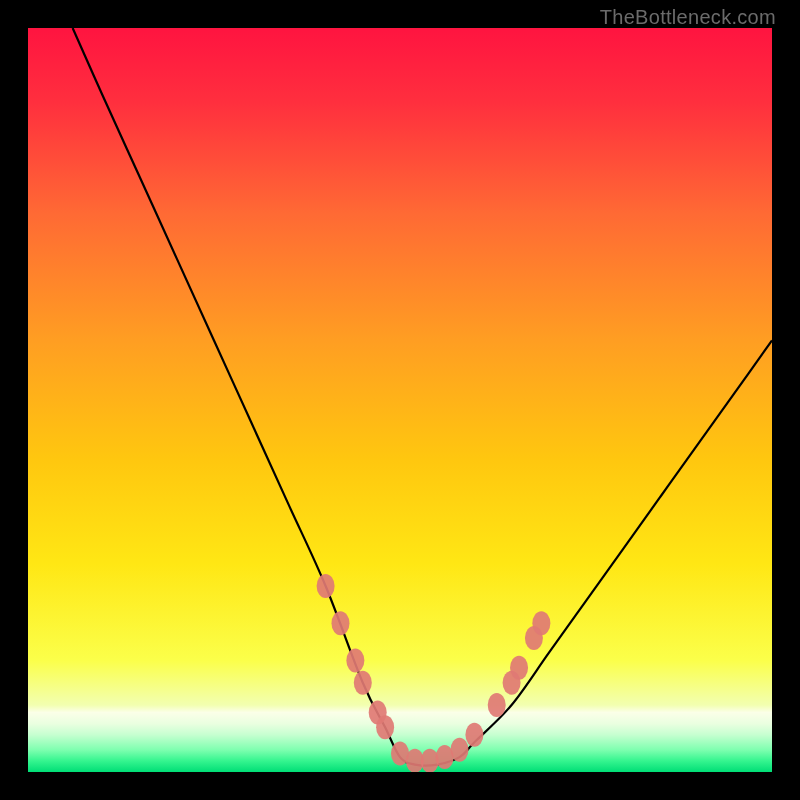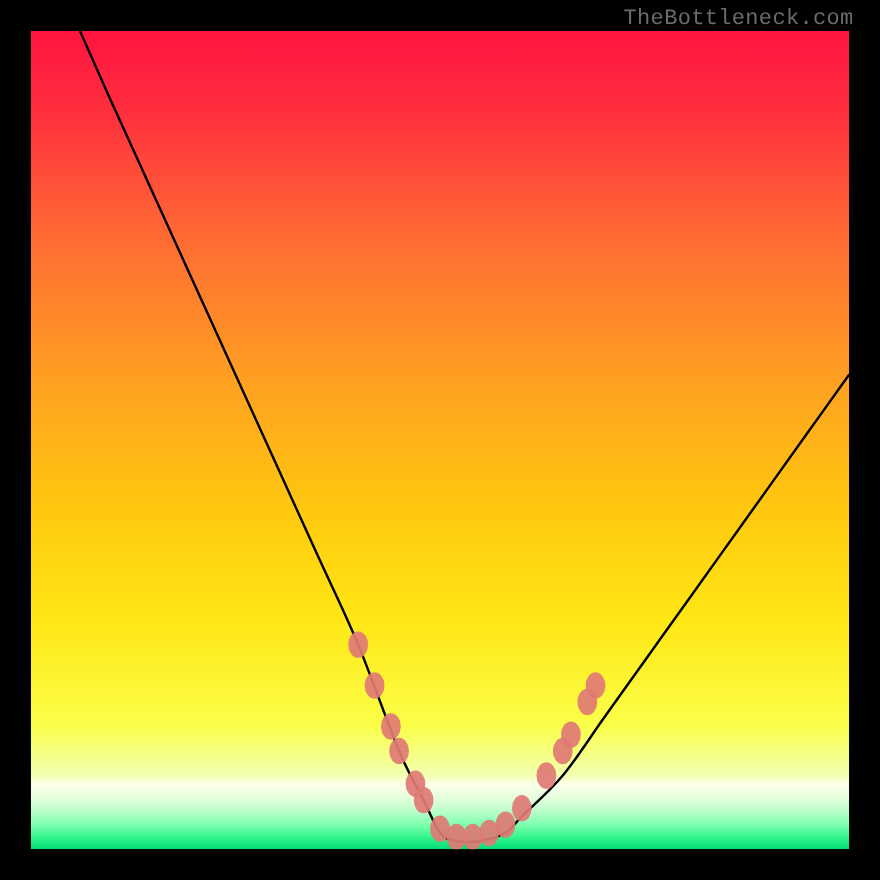--- a/index.html
+++ b/index.html
@@ -10,21 +10,20 @@
     background: #000;
     overflow: hidden;
     font-family: Arial, sans-serif;
   }
   .chart-container {
     position: absolute;
     top: 0;
     left: 0;
     width: 800px;
     height: 800px;
-    font-family: Liberation Mono, monospace;
   }
   .plot-area {
     position: absolute;
     top: 28px;
     left: 28px;
     width: 744px;
     height: 744px;
   }
   .watermark {
     position: absolute;

